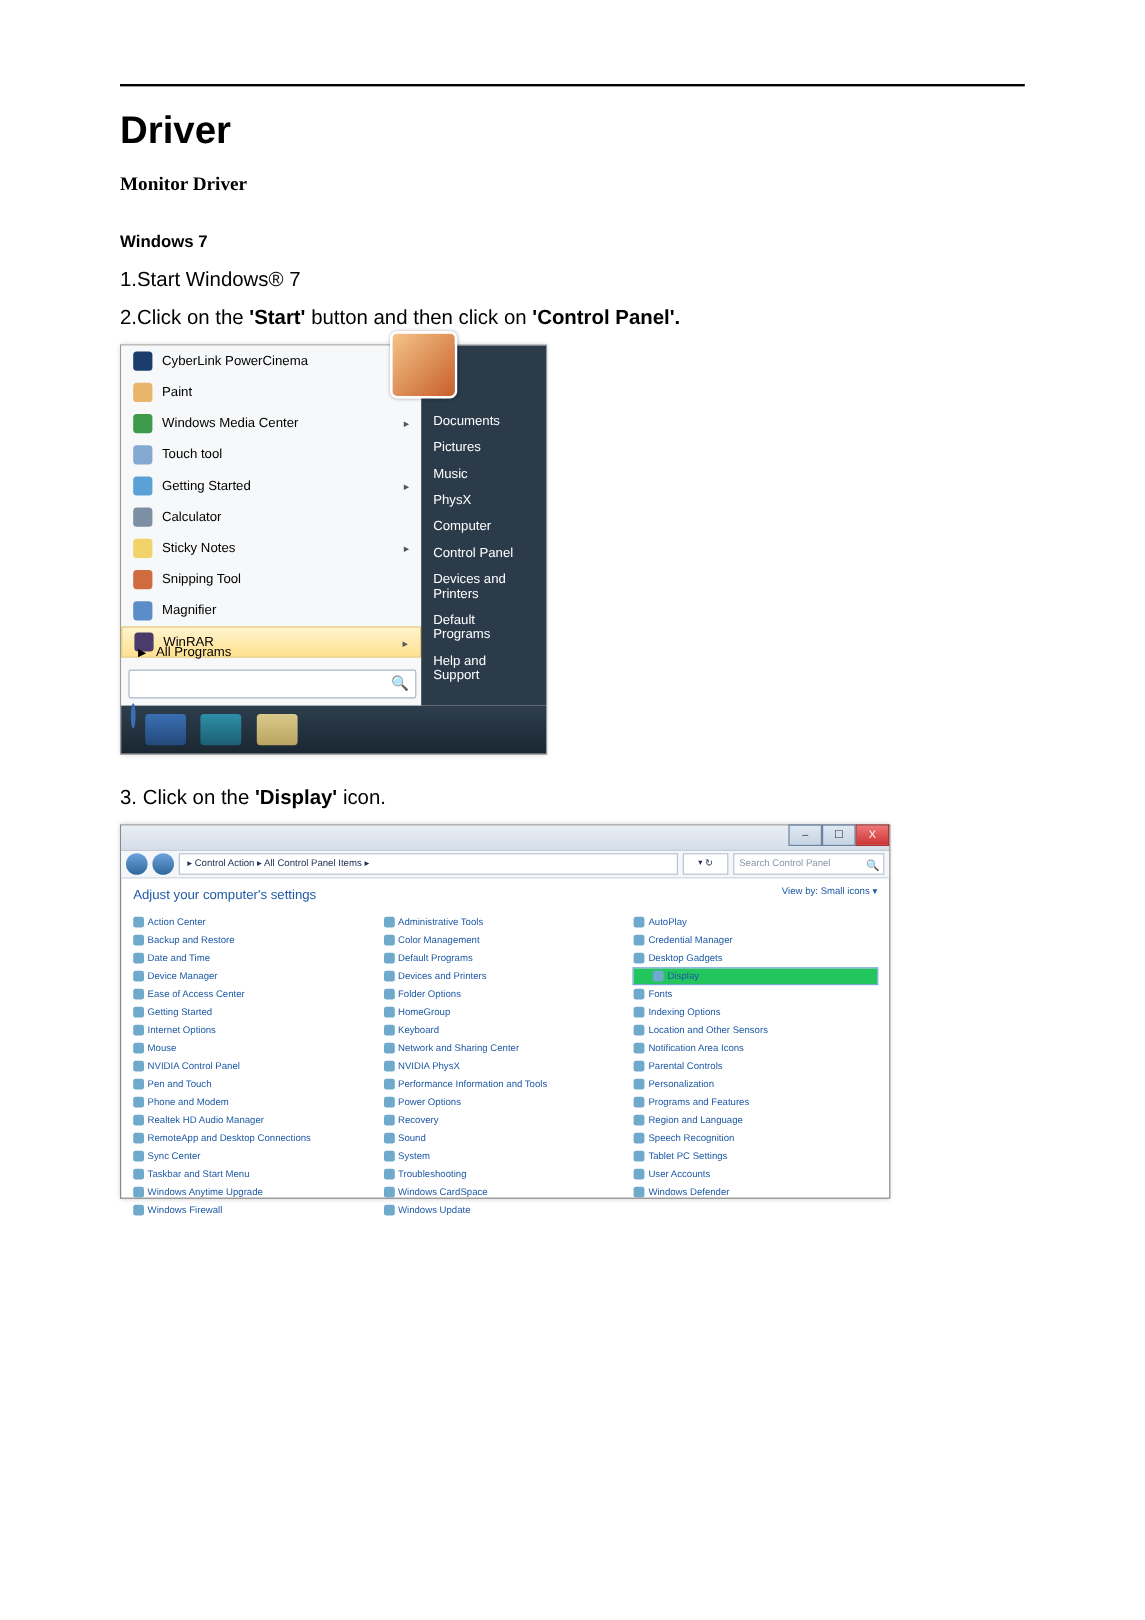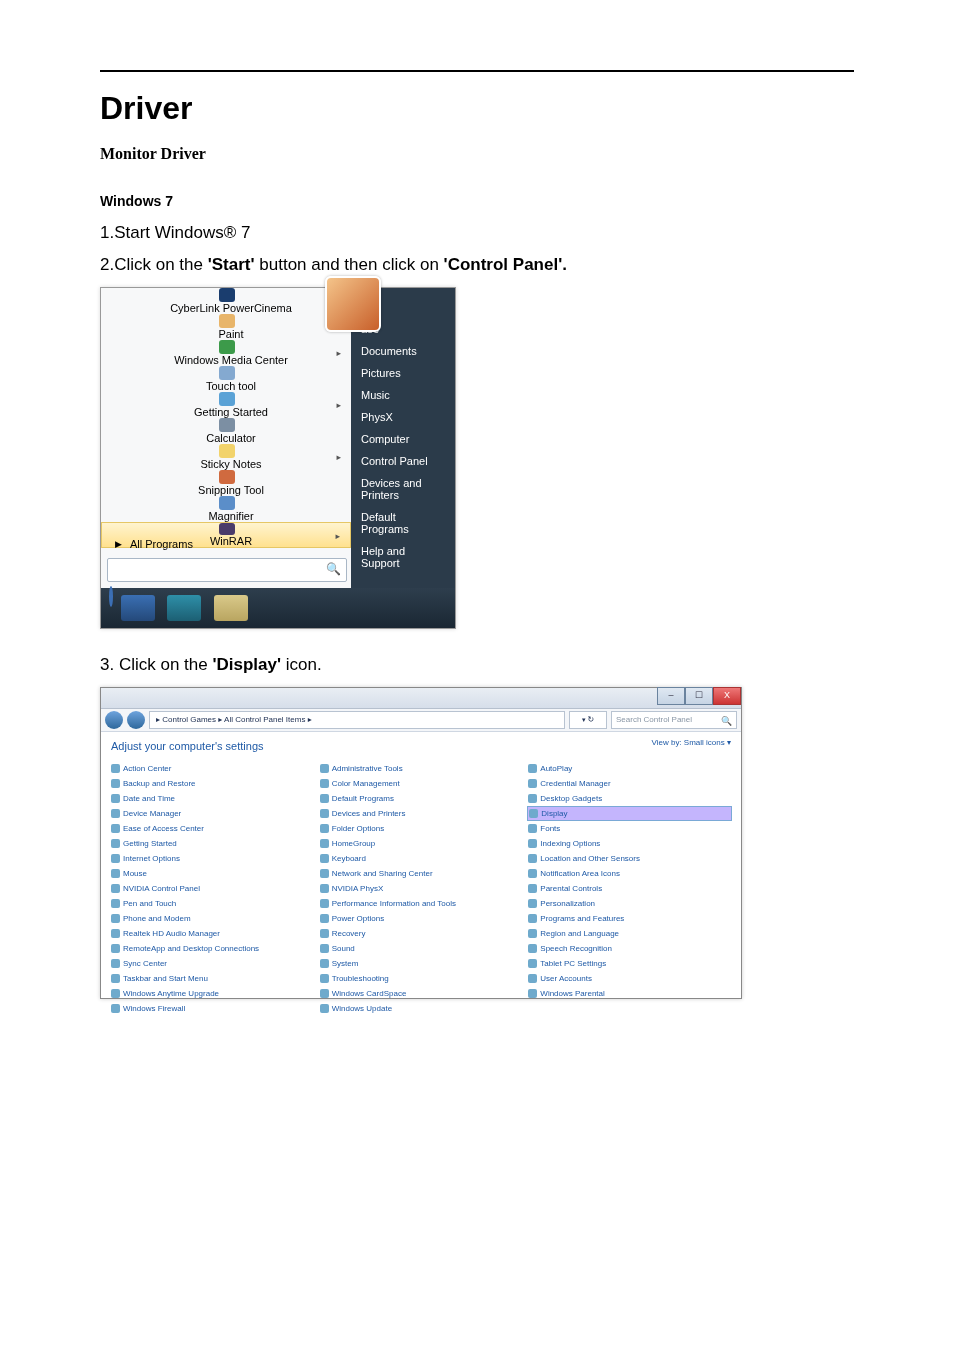--- a/index.html
+++ b/index.html
@@ -9,21 +9,21 @@
   h1{font-size:32px;font-weight:bold;margin:18px 0 10px 0;}
   h2{font-size:16px;font-weight:bold;margin:18px 0 28px 0;font-family:Liberation Serif, serif;}
   h3{font-size:14px;font-weight:bold;margin:30px 0 14px 0;}
   .step{font-size:17px;margin:12px 0;}
   .step b{font-weight:bold;}
   
   .startmenu{width:354px;height:340px;background:#fff;position:relative;border:1px solid #999;box-shadow:0 0 4px rgba(0,0,0,.15);margin-top:4px;}
   .sm-left{position:absolute;left:0;top:0;width:250px;height:300px;background:#f7f8f9;}
   .sm-right{position:absolute;left:250px;top:0;width:104px;height:300px;background:#2b3b4a;}
   .sm-user{position:absolute;left:-26px;top:-12px;width:52px;height:52px;border-radius:6px;background:linear-gradient(135deg,#f4c48a,#c85f2a);border:2px solid #fff;box-shadow:0 0 3px rgba(0,0,0,.3);z-index:3;}
-  .sm-item{display:flex;align-items:center;height:26px;font-size:11px;padding-left:10px;position:relative;flex-direction:column;}
+  .sm-item{display:flex;align-items:center;height:26px;font-size:11px;padding-left:10px;position:relative;}
   .sm-item .arr{position:absolute;right:10px;top:8px;font-size:9px;color:#555;}
   .sm-ico{width:16px;height:16px;margin-right:8px;border-radius:3px;display:inline-block;}
   .sm-item.hl{background:linear-gradient(#fff4cf,#ffe18f);border:1px solid #e6c765;height:24px;}
   .sm-all{display:flex;align-items:center;height:24px;padding-left:14px;font-size:11px;}
   .sm-all .tri{font-size:9px;margin-right:8px;}
   .sm-search{position:absolute;left:6px;bottom:6px;width:238px;height:22px;border:1px solid #a9b7c6;border-radius:2px;background:#fff;}
   .sm-search .mag{position:absolute;right:5px;top:3px;font-size:12px;color:#3a5e8c;}
   .sm-rlabel{color:#fff;font-size:11px;padding:5px 16px 5px 10px;}
   .sm-shut{position:absolute;left:256px;bottom:6px;width:78px;height:22px;background:#2f3f4e;border:1px solid #5b6b7a;border-radius:2px;color:#fff;font-size:10px;line-height:22px;text-align:left;padding-left:6px;}
   .sm-shut .drop{position:absolute;right:0;top:0;width:16px;height:22px;border-left:1px solid #5b6b7a;text-align:center;line-height:22px;font-size:8px;}
@@ -42,21 +42,21 @@
   .cp-path{flex:1;height:16px;border:1px solid #b8c3d1;background:#fff;font-size:8px;line-height:16px;padding-left:6px;color:#235;}
   .cp-refresh{width:36px;height:16px;border:1px solid #b8c3d1;background:#fff;font-size:8px;line-height:16px;text-align:center;color:#235;display:flex;align-items:center;justify-content:center;gap:2px;}
   .cp-search{width:120px;height:16px;border:1px solid #b8c3d1;background:#fff;font-size:8px;line-height:16px;padding-left:4px;color:#8a97a6;position:relative;}
   .cp-search .mag{position:absolute;right:3px;top:1px;color:#5b7aa0;font-size:9px;}
   .cp-body{padding:8px 10px;}
   .cp-head{color:#1f5aa6;font-size:11px;margin-bottom:4px;}
   .cp-view{position:absolute;right:10px;top:50px;font-size:8px;color:#1f5aa6;}
   .cp-grid{display:grid;grid-template-columns:repeat(3,1fr);gap:2px 6px;margin-top:10px;}
   .cp-link{color:#1f5aa6;font-size:8px;white-space:nowrap;display:flex;align-items:center;gap:3px;height:13px;}
   .cp-ico{width:9px;height:9px;background:#6faacc;display:inline-block;border-radius:2px;}
-  .cp-link.hl{background:#c4b5fd;outline:1px solid #7aa9d6;padding:0 1px;}
+  .cp-link.hl{background:#22c55e;outline:1px solid #7aa9d6;padding:0 16px;}
 </style>
 </head>
 <body>
 
 <div class="page">
   <div class="rule"></div>
   <div class="content">
     <h1>Driver</h1>
     <h2>Monitor Driver</h2>
     <h3>Windows 7</h3>
@@ -158,21 +158,21 @@
       <div class="cp-titlebar">
         <div class="cp-winbtns">
           <div class="cp-wb">–</div>
           <div class="cp-wb">☐</div>
           <div class="cp-wb close">X</div>
         </div>
       </div>
       <div class="cp-addr">
         <div class="cp-nav"></div>
         <div class="cp-nav"></div>
-        <div class="cp-path">▸ Control Games ▸ All Control Panel Items ▸</div>
+        <div class="cp-path">▸ Control Action ▸ All Control Panel Items ▸</div>
         <div class="cp-refresh">
           <span style="font-size:7px;">▾</span>
           <span>↻</span>
         </div>
         <div class="cp-search">
           <span>Search Control Panel</span>
           <span class="mag">🔍</span>
         </div>
       </div>
       <div class="cp-body">
@@ -362,21 +362,21 @@
             <div class="cp-link">
               <span class="cp-ico"></span>
               <span>Windows Anytime Upgrade</span>
             </div>
             <div class="cp-link">
               <span class="cp-ico"></span>
               <span>Windows CardSpace</span>
             </div>
             <div class="cp-link">
               <span class="cp-ico"></span>
-              <span>Windows Parental</span>
+              <span>Windows Defender</span>
             </div>
             <div class="cp-link">
               <span class="cp-ico"></span>
               <span>Windows Firewall</span>
             </div>
             <div class="cp-link">
               <span class="cp-ico"></span>
               <span>Windows Update</span>
             </div>
             <div></div>

